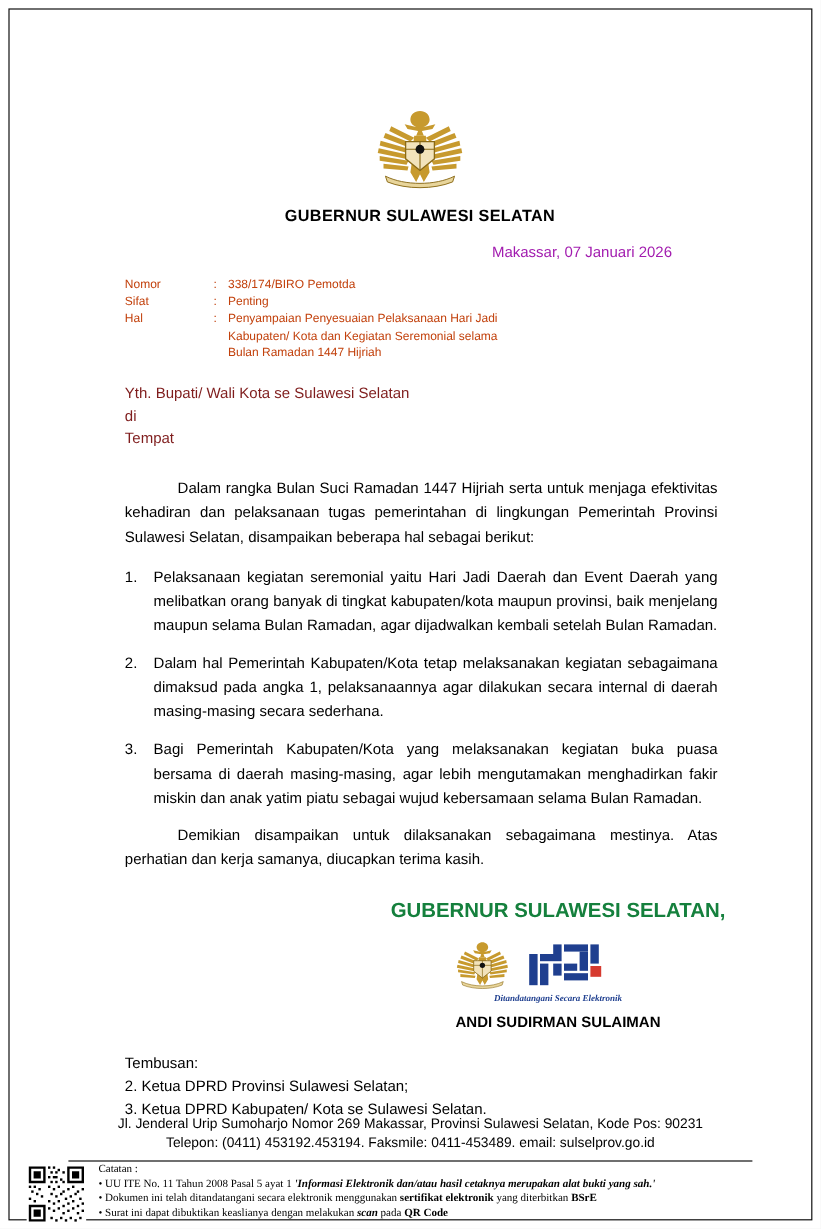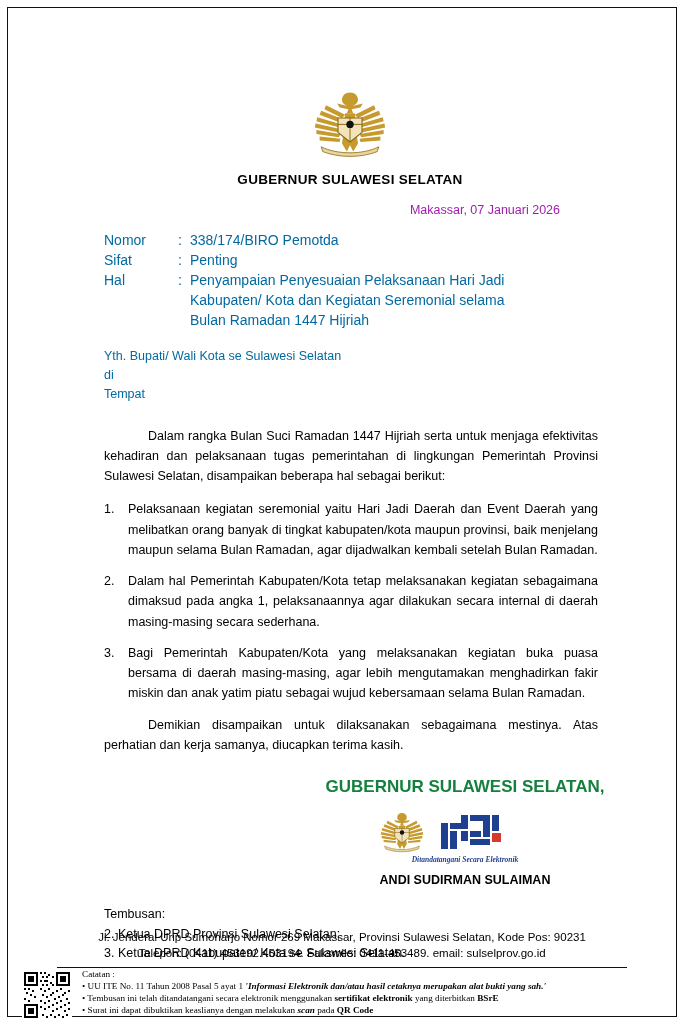--- a/index.html
+++ b/index.html
@@ -61,40 +61,40 @@
     font-size: 12.5px;
     color: #a21caf;
     margin-top: 16px;
     padding-right: 74px;
   }
 
   
   .meta {
     margin-top: 14px;
     padding-left: 38px;
-    font-size: 14px;
-    color: #0369a1;
+    font-size: 10px;
+    color: #c2410c;
   }
   .meta-row {
     display: flex;
     align-items: flex-start;
     line-height: 1.42;
   }
   .meta-label { width: 74px; flex: 0 0 74px; }
   .meta-colon { width: 12px; flex: 0 0 12px; }
   .meta-value { flex: 1 1 auto; }
   .meta-value .ln { display: block; }
 
   
   .recipient {
     margin-top: 17px;
     padding-left: 38px;
     font-size: 12.5px;
     line-height: 1.5;
-    color: #0369a1;
+    color: #7f1d1d;
   }
 
   
   .body-para {
     margin-top: 22px;
     padding-left: 38px;
     padding-right: 36px;
     font-size: 12.5px;
     line-height: 1.62;
     text-align: justify;
@@ -480,21 +480,21 @@
       </svg>
     </div>
     <div class="notes">
       <div class="hdr">Catatan :</div>
       <div class="row">
         <span>•</span>
         <span>UU ITE No. 11 Tahun 2008 Pasal 5 ayat 1 </span><span class="it">'Informasi Elektronik dan/atau hasil cetaknya merupakan alat bukti yang sah.'</span>
       </div>
       <div class="row">
         <span>•</span>
-        <span>Tembusan ini telah ditandatangani secara elektronik menggunakan </span><span class="bd">sertifikat elektronik</span><span> yang diterbitkan </span><span class="bd">BSrE</span>
+        <span>Dokumen ini telah ditandatangani secara elektronik menggunakan </span><span class="bd">sertifikat elektronik</span><span> yang diterbitkan </span><span class="bd">BSrE</span>
       </div>
       <div class="row">
         <span>•</span>
         <span>Surat ini dapat dibuktikan keaslianya dengan melakukan </span><span class="it">scan</span><span> pada </span><span class="bd">QR Code</span>
       </div>
     </div>
   </div>
 </div>
 
 </body></html>

